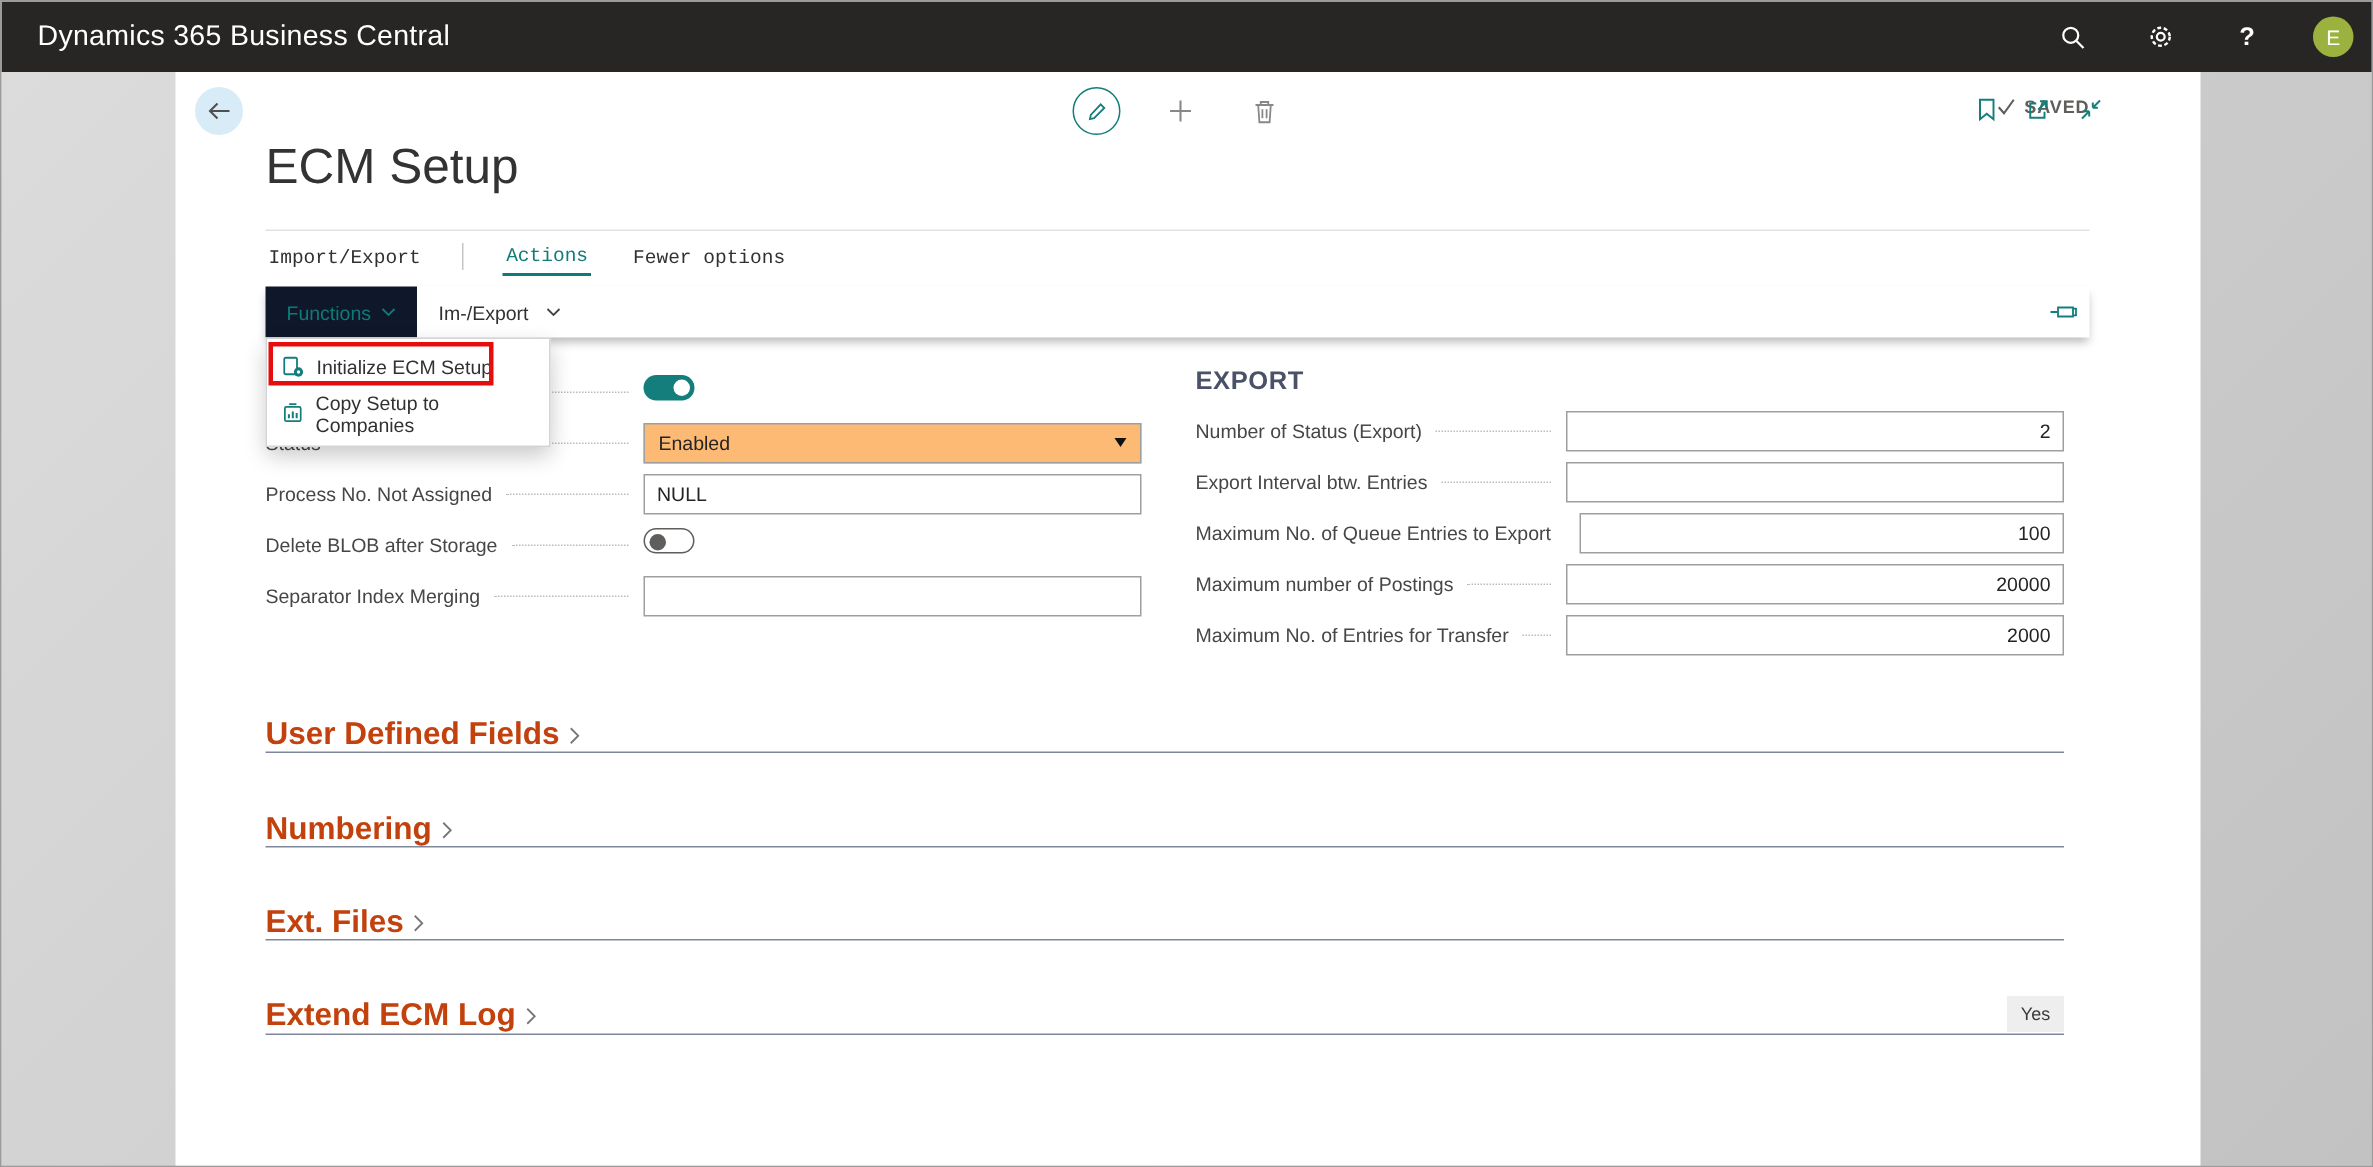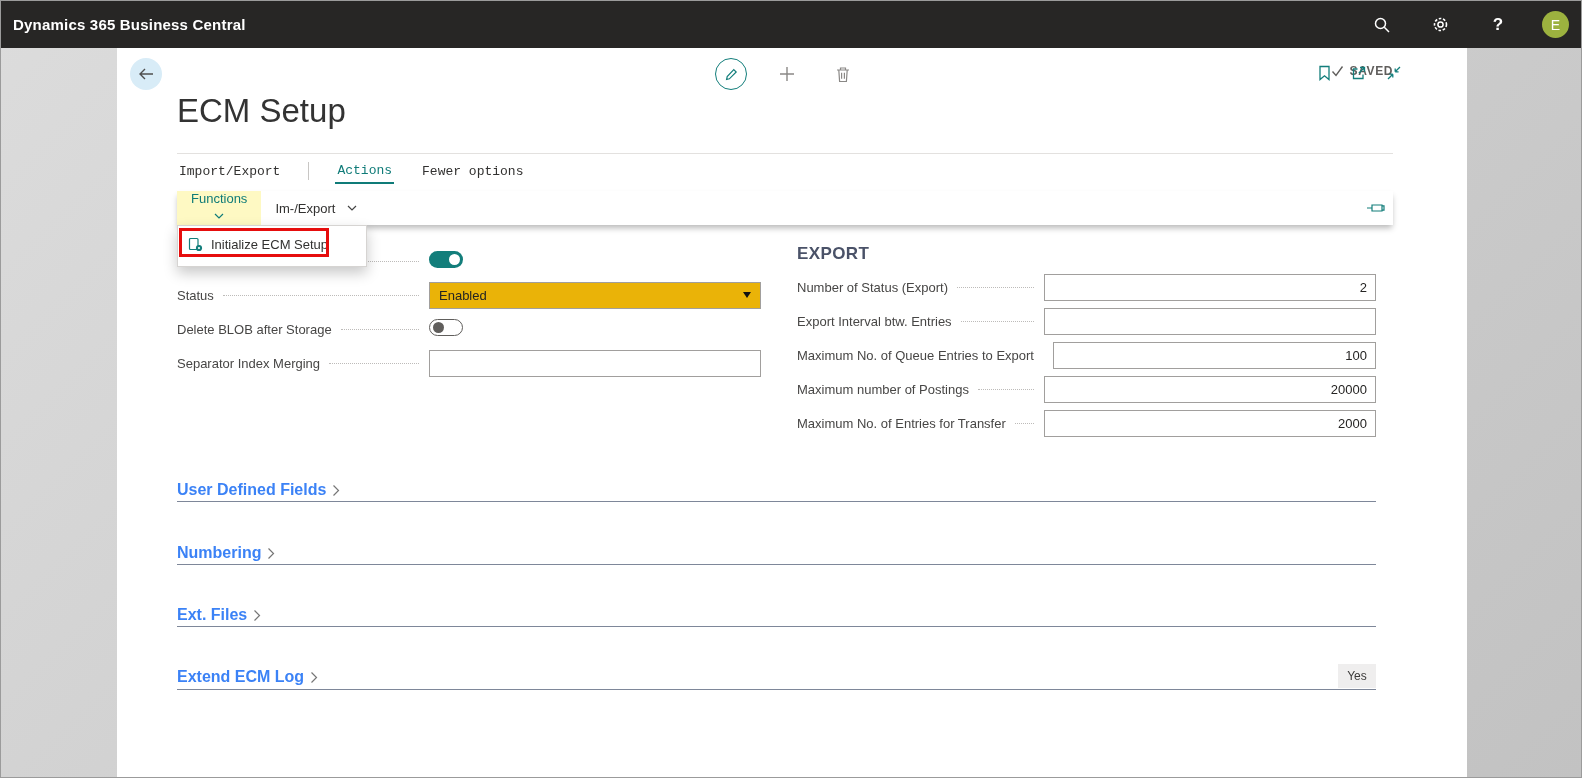--- a/index.html
+++ b/index.html
@@ -5,21 +5,21 @@
   * { margin:0; padding:0; box-sizing:border-box; }
   html,body { width:1582px; height:778px; }
   body { font-family:"Liberation Sans", sans-serif; }
   .screen { position:relative; width:1582px; height:778px; overflow:hidden;
             border:1px solid #9b9b9b;
             background:linear-gradient(135deg,#dcdcdc 0%,#cdcdcd 55%,#c2c2c2 100%); }
 
   
   .topbar { position:absolute; left:0; top:0; width:1582px; height:47px;
             background:#272625; display:flex; align-items:center; z-index:20; }
-  .topbar-title { color:#ffffff; font-size:15px; font-weight:bold; margin-left:12px; letter-spacing:.2px; }
+  .topbar-title { color:#ffffff; font-size:19px; font-weight:normal; margin-left:24px; letter-spacing:.2px; }
   .topbar-right { position:absolute; right:14px; top:0; height:47px; display:flex; align-items:center; gap:30px; }
   .tb-iconbtn { width:28px; height:28px; display:flex; align-items:center; justify-content:center; cursor:pointer; }
   .help-glyph { color:#fff; font-size:17px; font-weight:bold; }
   .avatar { width:27px; height:27px; border-radius:50%; background:#9cb23f; color:#fff;
             display:flex; align-items:center; justify-content:center; font-size:14px; }
 
   
   .card { position:absolute; left:116px; top:47px; width:1350px; height:731px; background:#ffffff; }
 
   .back-btn { position:absolute; left:13px; top:10px; width:32px; height:32px; border-radius:50%;
@@ -39,21 +39,21 @@
   .ribbon-rule { position:absolute; left:60px; top:105px; width:1216px; height:1px; background:#e3e1df; }
   .tabs { position:absolute; left:60px; top:110px; display:flex; align-items:center; height:26px; }
   .tab { font-size:13px; color:#323130; cursor:pointer; padding:4px 2px; margin-right:26px;font-family:Liberation Mono, monospace; }
   .tab.active { color:#0f7b78; border-bottom:2px solid #0f7b78; }
   .tab-divider { width:1px; height:18px; background:#c8c6c4; margin:0 26px 0 0; }
 
   
   .commandbar { position:absolute; left:60px; top:143px; width:1216px; height:34px; background:#fff;
                 box-shadow:0 4px 6px -1px rgba(0,0,0,.28); z-index:5; display:flex; align-items:stretch; }
   .cmd-item { display:flex; align-items:center; gap:7px; padding:0 14px; font-size:13px; cursor:pointer; }
-  .cmd-item.open { background:#fef9c3; color:#0f7b78;flex-direction:column; }
+  .cmd-item.open { background:#0f172a; color:#0f7b78; }
   .cmd-item.plain { color:#323130;gap:12px; }
   .pin-btn { position:absolute; right:8px; top:0; height:34px; display:flex; align-items:center; cursor:pointer; }
 
   
   .menu { position:absolute; left:60px; top:177px; width:190px; background:#fff;
           border:1px solid #d6d4d2; box-shadow:0 6px 14px rgba(0,0,0,.22); z-index:6; padding:3px 0 6px 0; }
   .menu-item { display:flex; align-items:center; gap:8px; height:31px; padding:0 10px; font-size:13px;
                color:#323130; cursor:pointer; }
   .annotation-rect { position:absolute; left:1px; top:2px; width:150px; height:29px;
                      border:3px solid #e60d0d; z-index:7; pointer-events:none; }
@@ -63,33 +63,33 @@
   .col-right { position:absolute; left:680px; top:196px; width:579px; }
   .group-title { font-size:17px; font-weight:bold; color:#4a5268; letter-spacing:.4px; height:26px; }
   .frow { display:flex; align-items:center; height:34px; }
   .flabel { font-size:13px; color:#474645; white-space:nowrap; }
   .leader { flex:1; border-bottom:1px dotted #bdbbb9; height:1px; margin:0 10px 0 9px; align-self:center; }
   .fieldbox { width:332px; flex:0 0 332px; }
   .txt { width:332px; height:27px; border:1px solid #a19f9d; font-size:13px; color:#252423;
          padding:0 8px; font-family:"Liberation Sans",sans-serif; background:#fff; }
   .txt.num { text-align:right; }
   .selectbox { width:332px; height:27px; border:1px solid #a19f9d; display:flex; align-items:center;
-               justify-content:space-between; padding:0 9px; font-size:13px; color:#252423; cursor:pointer; background:#eab308; }
+               justify-content:space-between; padding:0 9px; font-size:13px; color:#252423; cursor:pointer; background:#fdba74; }
   .sel-caret { width:0; height:0; border-left:4.5px solid transparent; border-right:4.5px solid transparent;
                border-top:6px solid #111; }
   .toggle { position:relative; width:34px; height:17px; border-radius:9px; display:inline-block; cursor:pointer; }
   .toggle.on  { background:#137e7b; }
   .toggle.on .knob  { position:absolute; right:3px; top:3px; width:11px; height:11px; border-radius:50%; background:#fff; }
   .toggle.off { background:#fff; border:1px solid #605e5c; }
   .toggle.off .knob { position:absolute; left:3px; top:2.5px; width:11px; height:11px; border-radius:50%; background:#605e5c; }
 
   
   .section { position:absolute; left:60px; width:1199px; }
   .section-head { display:flex; align-items:center; gap:6px; cursor:pointer; height:22px; }
-  .section-label { font-size:16px; font-weight:bold; color:#3b82f6; }
+  .section-label { font-size:21px; font-weight:bold; color:#c2410c; }
   .section-rule { position:absolute; left:0; width:1199px; height:1px; background:#7e8799; }
   .yes-badge { position:absolute; right:0; width:38px; height:24px; background:#efeeee; color:#3b3a39;
                font-size:12px; display:flex; align-items:center; justify-content:center; }
 
   svg { display:block; }
 </style>
 </head>
 <body>
 
 <div class="screen">
@@ -197,38 +197,51 @@
 
     <div class="menu">
       <div class="menu-item">
         <svg width="15" height="15" viewBox="0 0 15 15">
             <rect x="1.5" y="1.5" width="8.5" height="11" rx="1" fill="none" stroke="#137e7b" stroke-width="1.2"></rect>
             <circle cx="11" cy="11" r="3.1" fill="#137e7b"></circle>
             <circle cx="11" cy="11" r="1.1" fill="#fff"></circle>
           </svg>
         <span>Initialize ECM Setup</span>
       </div>
+      <div class="menu-item">
+        <svg width="15" height="15" viewBox="0 0 15 15">
+            <rect x="2" y="3" width="11" height="10" rx="1" fill="none" stroke="#137e7b" stroke-width="1.2"></rect>
+            <path d="M4.8 11 V8.2 M7.5 11 V6.2 M10.2 11 V7.4" stroke="#137e7b" stroke-width="1.4"></path>
+            <path d="M5 1.2 h5" stroke="#137e7b" stroke-width="1.2"></path>
+          </svg>
+        <span>Copy Setup to Companies</span>
+      </div>
       <div class="annotation-rect"></div>
     </div>
 
     <div class="col-left">
       <div class="frow">
         <span class="flabel"></span>
         <span class="leader"></span>
         <span class="fieldbox">
           <span class="toggle on"><span class="knob"></span></span>
         </span>
       </div>
       <div class="frow">
         <span class="flabel">Status</span>
         <span class="leader"></span>
         <span class="selectbox">
           <span>Enabled</span>
           <span class="sel-caret"></span>
         </span>
+      </div>
+      <div class="frow">
+        <span class="flabel">Process No. Not Assigned</span>
+        <span class="leader"></span>
+        <input class="txt" value="NULL" style="">
       </div>
       <div class="frow">
         <span class="flabel">Delete BLOB after Storage</span>
         <span class="leader"></span>
         <span class="fieldbox">
           <span class="toggle off"><span class="knob"></span></span>
         </span>
       </div>
       <div class="frow">
         <span class="flabel">Separator Index Merging</span>

